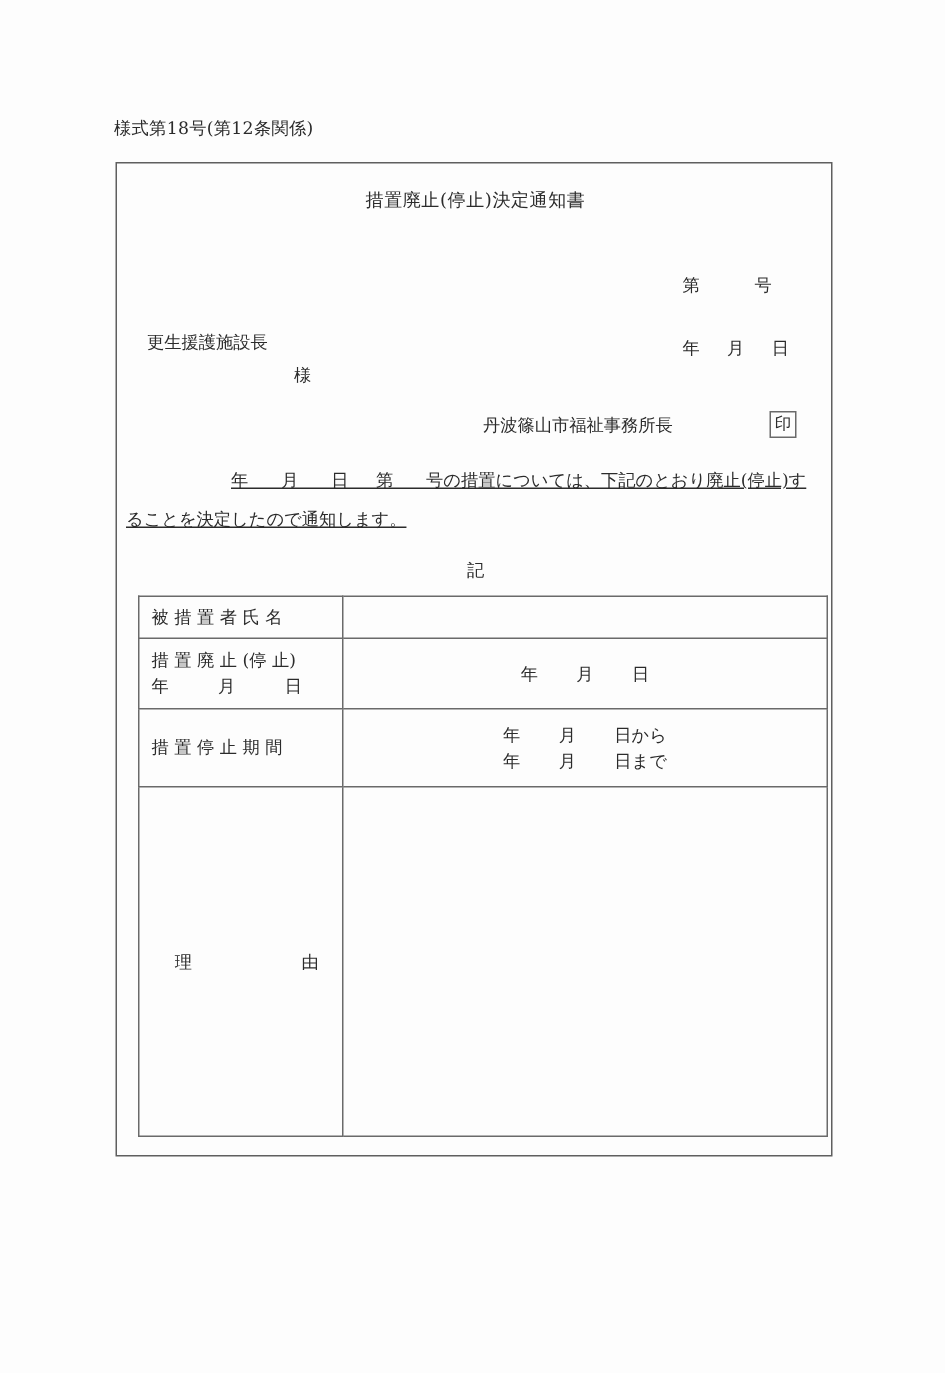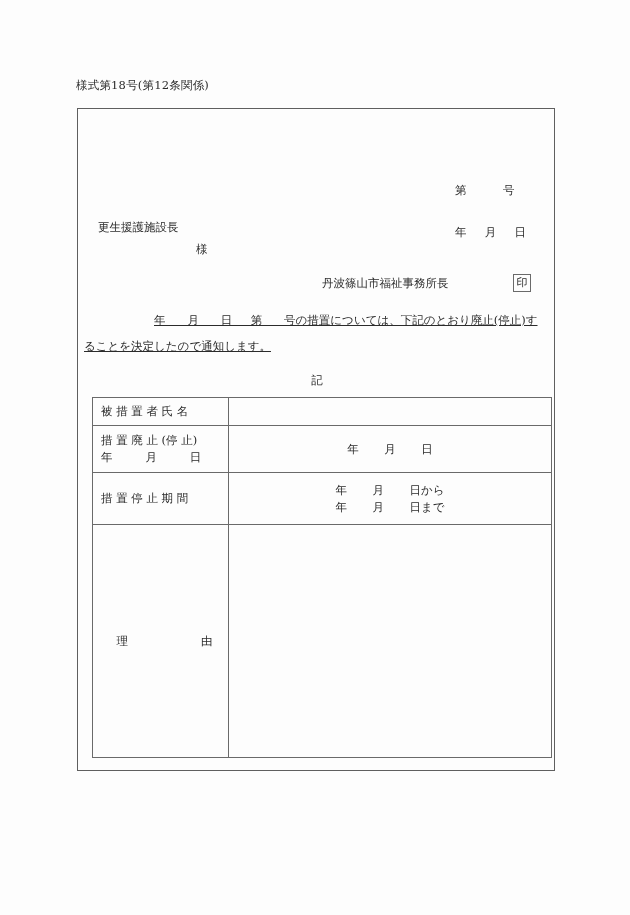--- a/index.html
+++ b/index.html
@@ -74,21 +74,20 @@
     margin-top: 19px;
   }
 
   
   .addressee {
     position: absolute;
     left: 20px;
     top: 108px;
     font-size: 11.5px;
     line-height: 22px;
-    font-family: Liberation Mono, monospace;
   }
   .addressee-name {
     display: block;
     padding-left: 0;
     white-space: pre;
   }
   .addressee-honorific {
     display: block;
     padding-left: 98px;
     white-space: pre;
@@ -206,20 +205,21 @@
 </style>
 </head>
 <body>
 
 <div class="page">
 
   <div class="form-number">様式第18号(第12条関係)</div>
 
   <div class="doc-frame">
 
+    <div class="doc-title">措置廃止(停止)決定通知書</div>
 
     <div class="ref-block">
       <span class="ref-line">第          号</span>
       <span class="ref-line">年     月     日</span>
     </div>
 
     <div class="addressee">
       <span class="addressee-name">更生援護施設長</span>
       <span class="addressee-honorific">様</span>
     </div>

